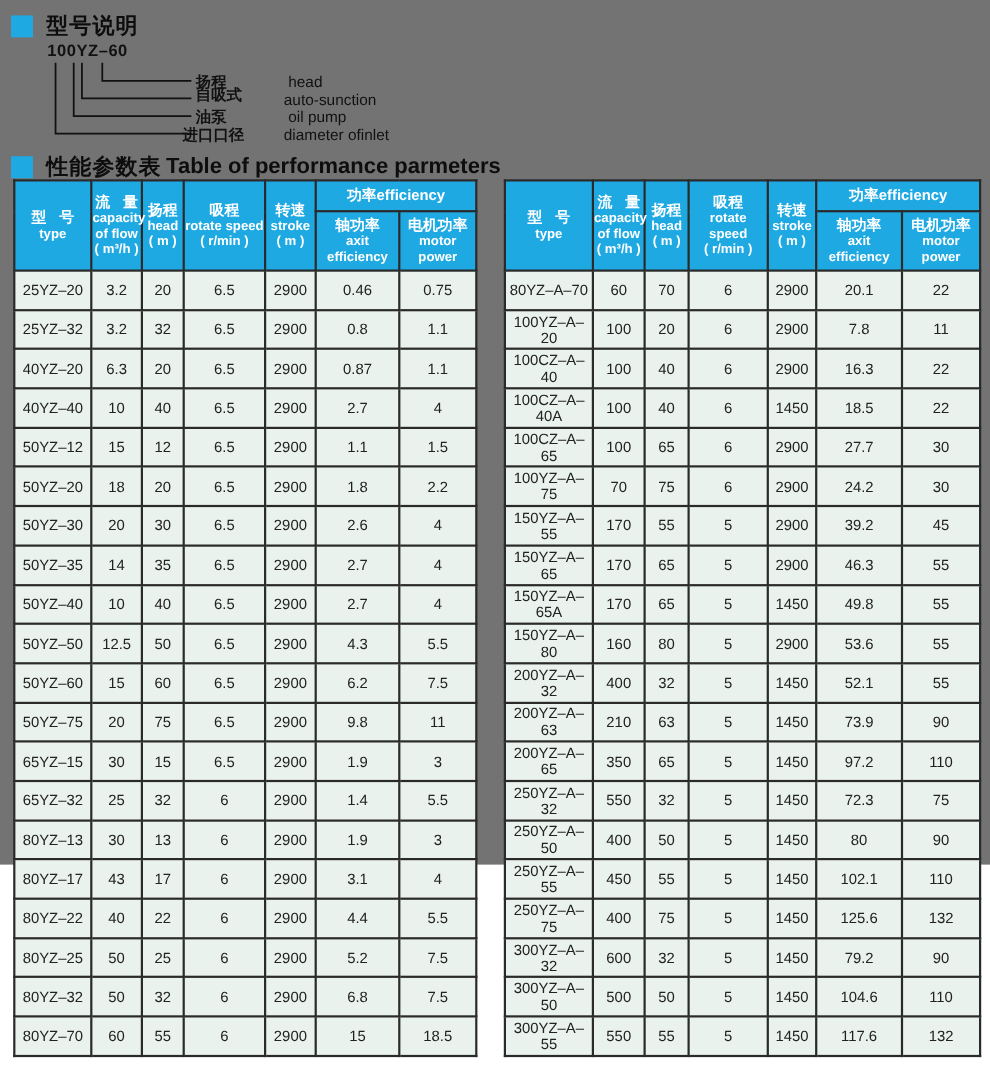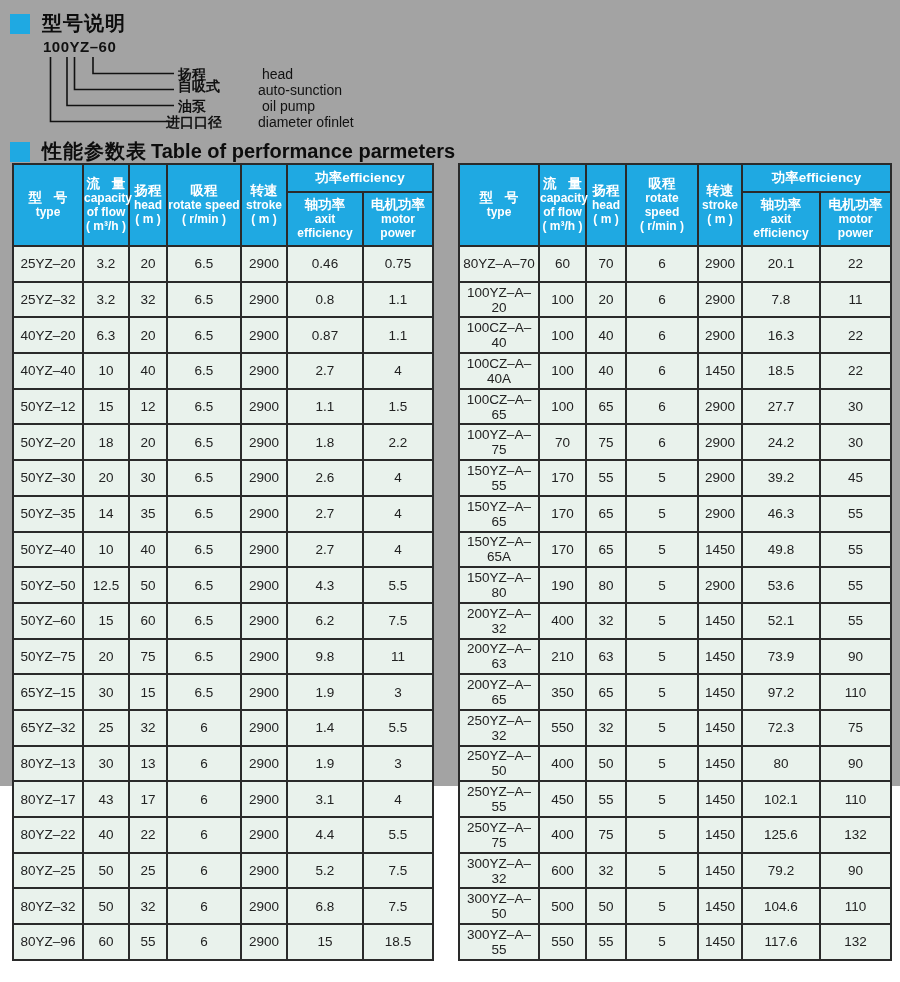--- a/index.html
+++ b/index.html
@@ -1,17 +1,17 @@
 <!DOCTYPE html>
 <html><head>
 <meta charset="utf-8">
 <style>
   html,body{margin:0;padding:0;background:#ffffff;}
   body{width:900px;height:982px;overflow:hidden;font-family:"Liberation Sans",sans-serif;}
-  .page{position:relative;width:900px;height:786px;background:#a3a3a3;}
+  .page{position:relative;width:900px;height:786px;background:#737373;}
 
   
   .section-heading{position:absolute;display:flex;align-items:center;left:10px;}
   .bullet{width:20px;height:20px;background:#1fa9e2;margin-right:12px;flex:0 0 auto;}
   .heading-zh{font-size:20px;font-weight:bold;color:#0d0d0d;letter-spacing:1px;}
   .heading-en{font-size:20px;font-weight:bold;color:#0d0d0d;margin-left:4px;}
 
   
   .diagram{position:absolute;left:0;top:36px;width:460px;height:104px;}
   .model-code{position:absolute;left:43px;top:2px;font-size:15px;font-weight:bold;color:#111;letter-spacing:0.5px;}
@@ -292,21 +292,21 @@
           <tr>
             <td>80YZ–32</td>
             <td>50</td>
             <td>32</td>
             <td>6</td>
             <td>2900</td>
             <td>6.8</td>
             <td>7.5</td>
           </tr>
           <tr>
-            <td>80YZ–96</td>
+            <td>80YZ–70</td>
             <td>60</td>
             <td>55</td>
             <td>6</td>
             <td>2900</td>
             <td>15</td>
             <td>18.5</td>
           </tr>
         </tbody>
     </table>
 
@@ -439,21 +439,21 @@
             <td>150YZ–A–65A</td>
             <td>170</td>
             <td>65</td>
             <td>5</td>
             <td>1450</td>
             <td>49.8</td>
             <td>55</td>
           </tr>
           <tr>
             <td>150YZ–A–80</td>
-            <td>190</td>
+            <td>160</td>
             <td>80</td>
             <td>5</td>
             <td>2900</td>
             <td>53.6</td>
             <td>55</td>
           </tr>
           <tr>
             <td>200YZ–A–32</td>
             <td>400</td>
             <td>32</td>

